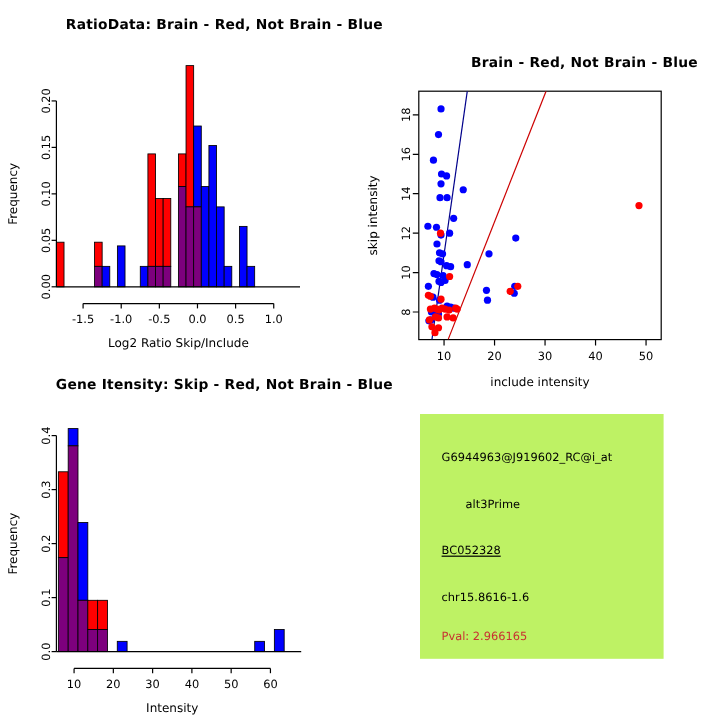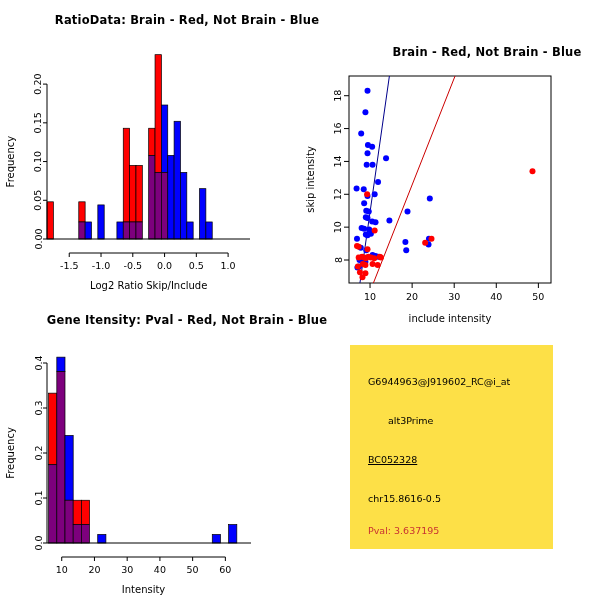--- a/index.html
+++ b/index.html
@@ -42,21 +42,21 @@
   .axis-num { font-size: 9.5px; }
   .axis-lab { font-size: 10px; }
 
   
   .info-box {
     position: absolute;
     left: 50px;
     top: 45px;
     width: 203px;
     height: 204px;
-    background: #fde047;
+    background: #bef264;
   }
   .info-line {
     position: absolute;
     left: 18px;
     font-size: 9.5px;
     font-family: "DejaVu Sans", sans-serif;
     color: #000000;
     white-space: nowrap;
   }
   .info-line.pval { color: #c83232; }
@@ -225,21 +225,21 @@
       <line x1="196.29166666666666" y1="251" x2="196.29166666666666" y2="256" stroke="#000" stroke-width="1"></line>
       <text x="196.29166666666666" y="268" class="axis-num" text-anchor="middle">40</text>
       <line x1="238.375" y1="251" x2="238.375" y2="256" stroke="#000" stroke-width="1"></line>
       <text x="238.375" y="268" class="axis-num" text-anchor="middle">50</text>
       <text x="150" y="290" class="axis-lab" text-anchor="middle">include intensity</text>
       <text x="14" y="147.5" class="axis-lab" text-anchor="middle" transform="rotate(-90,14,147.5)">skip intensity</text>
     </svg>
 </div>
 
 <div class="panel" id="panel-gene-hist">
-  <div class="plot-title" style="top:13px;">Gene Itensity: Pval - Red, Not Brain - Blue</div>
+  <div class="plot-title" style="top:13px;">Gene Itensity: Skip - Red, Not Brain - Blue</div>
   <svg id="svg-gene" width="300" height="300">
       <rect x="48.63636363636363" y="93.14999999999998" width="8.181818181818187" height="71.55000000000001" fill="#ff0000" stroke="#000" stroke-width="0.7"></rect>
       <rect x="48.63636363636363" y="164.7" width="8.181818181818187" height="78.30000000000001" fill="#7d007d" stroke="#000" stroke-width="0.7"></rect>
       <rect x="56.81818181818182" y="57.150000000000006" width="8.18181818181818" height="14.400000000000006" fill="#0000ff" stroke="#000" stroke-width="0.7"></rect>
       <rect x="56.81818181818182" y="71.55000000000001" width="8.18181818181818" height="171.45" fill="#7d007d" stroke="#000" stroke-width="0.7"></rect>
       <rect x="65" y="135.45" width="8.181818181818187" height="64.80000000000001" fill="#0000ff" stroke="#000" stroke-width="0.7"></rect>
       <rect x="65" y="200.25" width="8.181818181818187" height="42.75" fill="#7d007d" stroke="#000" stroke-width="0.7"></rect>
       <rect x="73.18181818181819" y="200.25" width="8.181818181818187" height="24.30000000000001" fill="#ff0000" stroke="#000" stroke-width="0.7"></rect>
       <rect x="73.18181818181819" y="224.55" width="8.181818181818187" height="18.44999999999999" fill="#7d007d" stroke="#000" stroke-width="0.7"></rect>
       <rect x="81.36363636363637" y="200.25" width="8.181818181818173" height="24.30000000000001" fill="#ff0000" stroke="#000" stroke-width="0.7"></rect>
@@ -275,16 +275,16 @@
       <text x="143.54545454545456" y="293" class="axis-lab" text-anchor="middle">Intensity</text>
       <text x="14" y="153" class="axis-lab" text-anchor="middle" transform="rotate(-90,14,153)">Frequency</text>
     </svg>
 </div>
 
 <div class="panel" id="panel-info">
   <div class="info-box">
     <div class="info-line" style="top:31px;">G6944963@J919602_RC@i_at</div>
     <div class="info-line" style="top:70px;margin-left:20px;">alt3Prime</div>
     <div class="info-line" style="top:109px;text-decoration:underline;">BC052328</div>
-    <div class="info-line" style="top:148px;">chr15.8616-0.5</div>
-    <div class="info-line pval" style="top:180px;">Pval: 3.637195</div>
+    <div class="info-line" style="top:148px;">chr15.8616-1.6</div>
+    <div class="info-line pval" style="top:180px;">Pval: 2.966165</div>
   </div>
 </div>
 
 </body></html>

